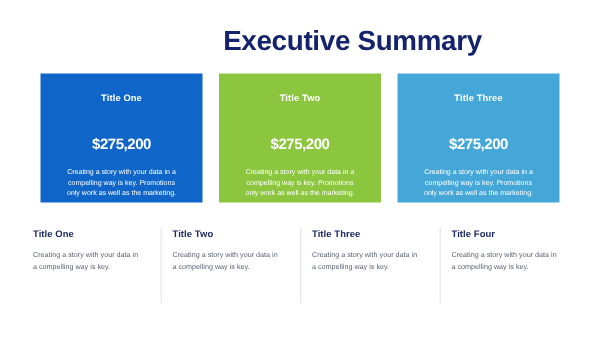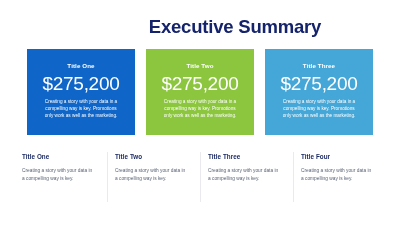--- a/index.html
+++ b/index.html
@@ -57,23 +57,23 @@
     overflow: hidden;
   }
   .card-title {
     font-size: 6.2px;
     font-weight: bold;
     line-height: 8px;
     letter-spacing: 0.1px;
     color: #ffffff;
   }
   .card-value {
-    margin-top: 4px;
-    font-size: 19px;
-    font-weight: normal;
+    margin-top: 17px;
+    font-size: 10px;
+    font-weight: bold;
     line-height: 19px;
     letter-spacing: -0.3px;
     color: #ffffff;
   }
   .card-body {
     margin-top: 5px;
     font-size: 4.7px;
     line-height: 7.2px;
     color: #ffffff;
     padding: 0 6px;

